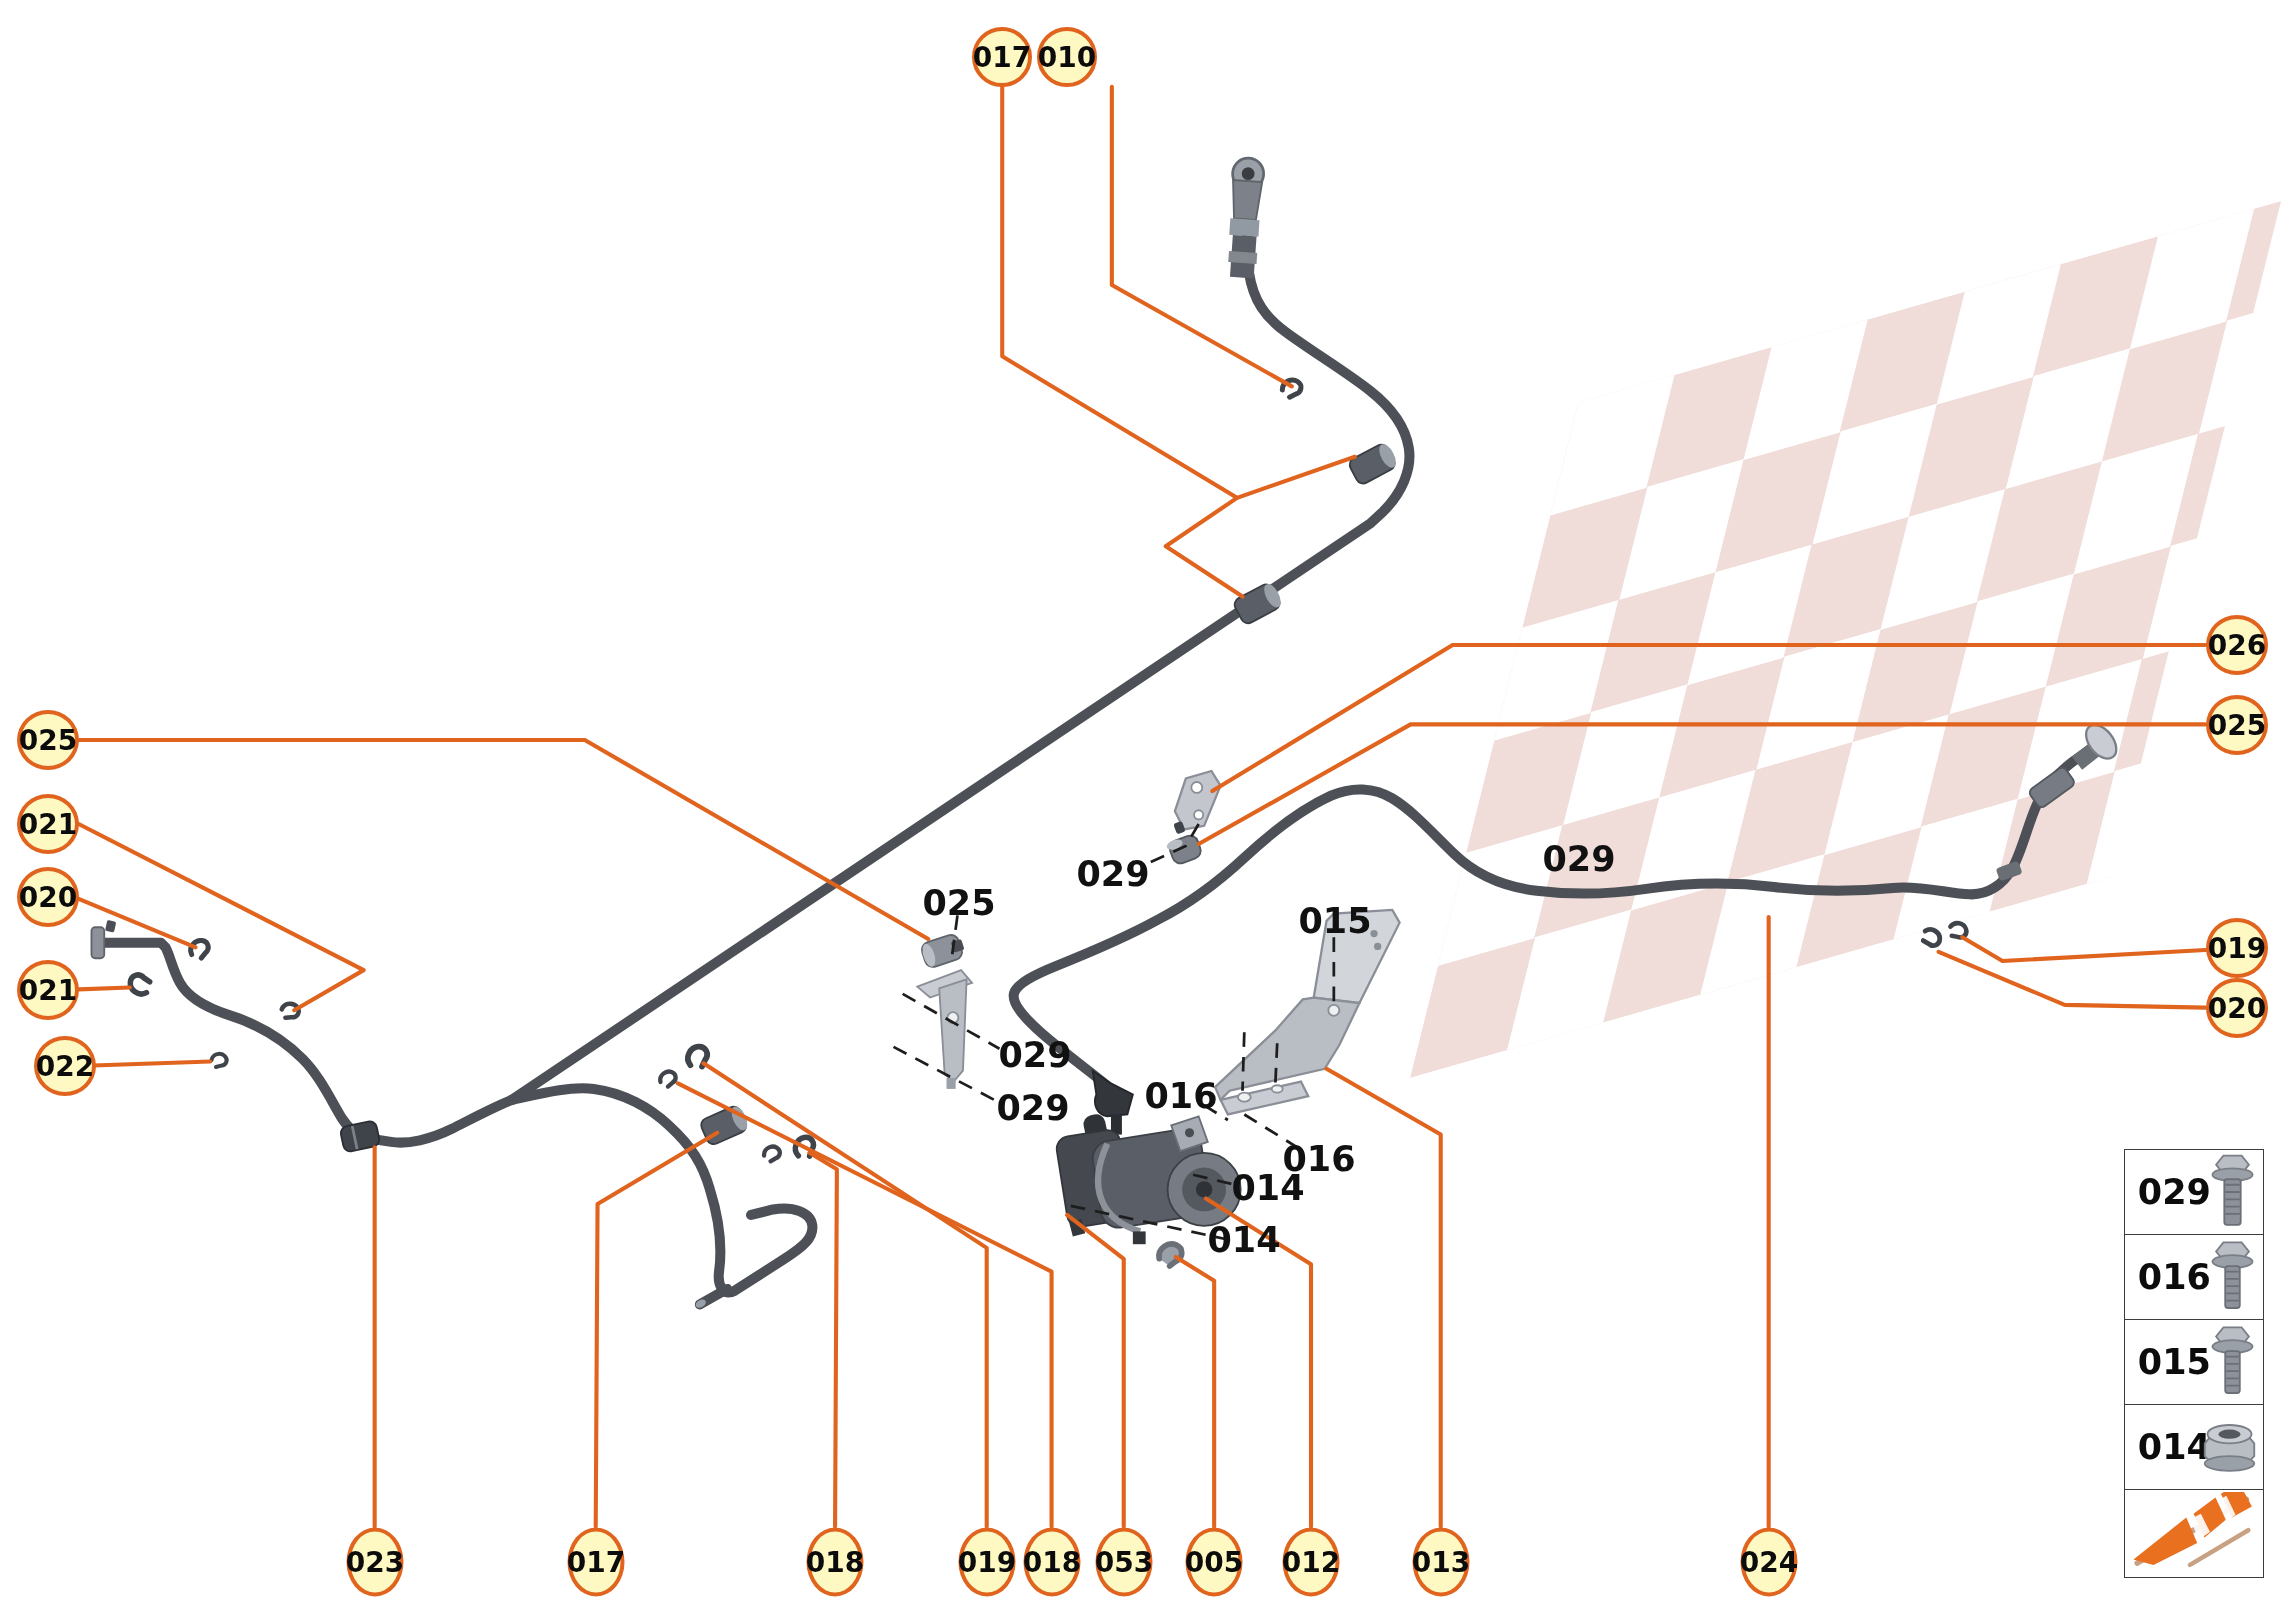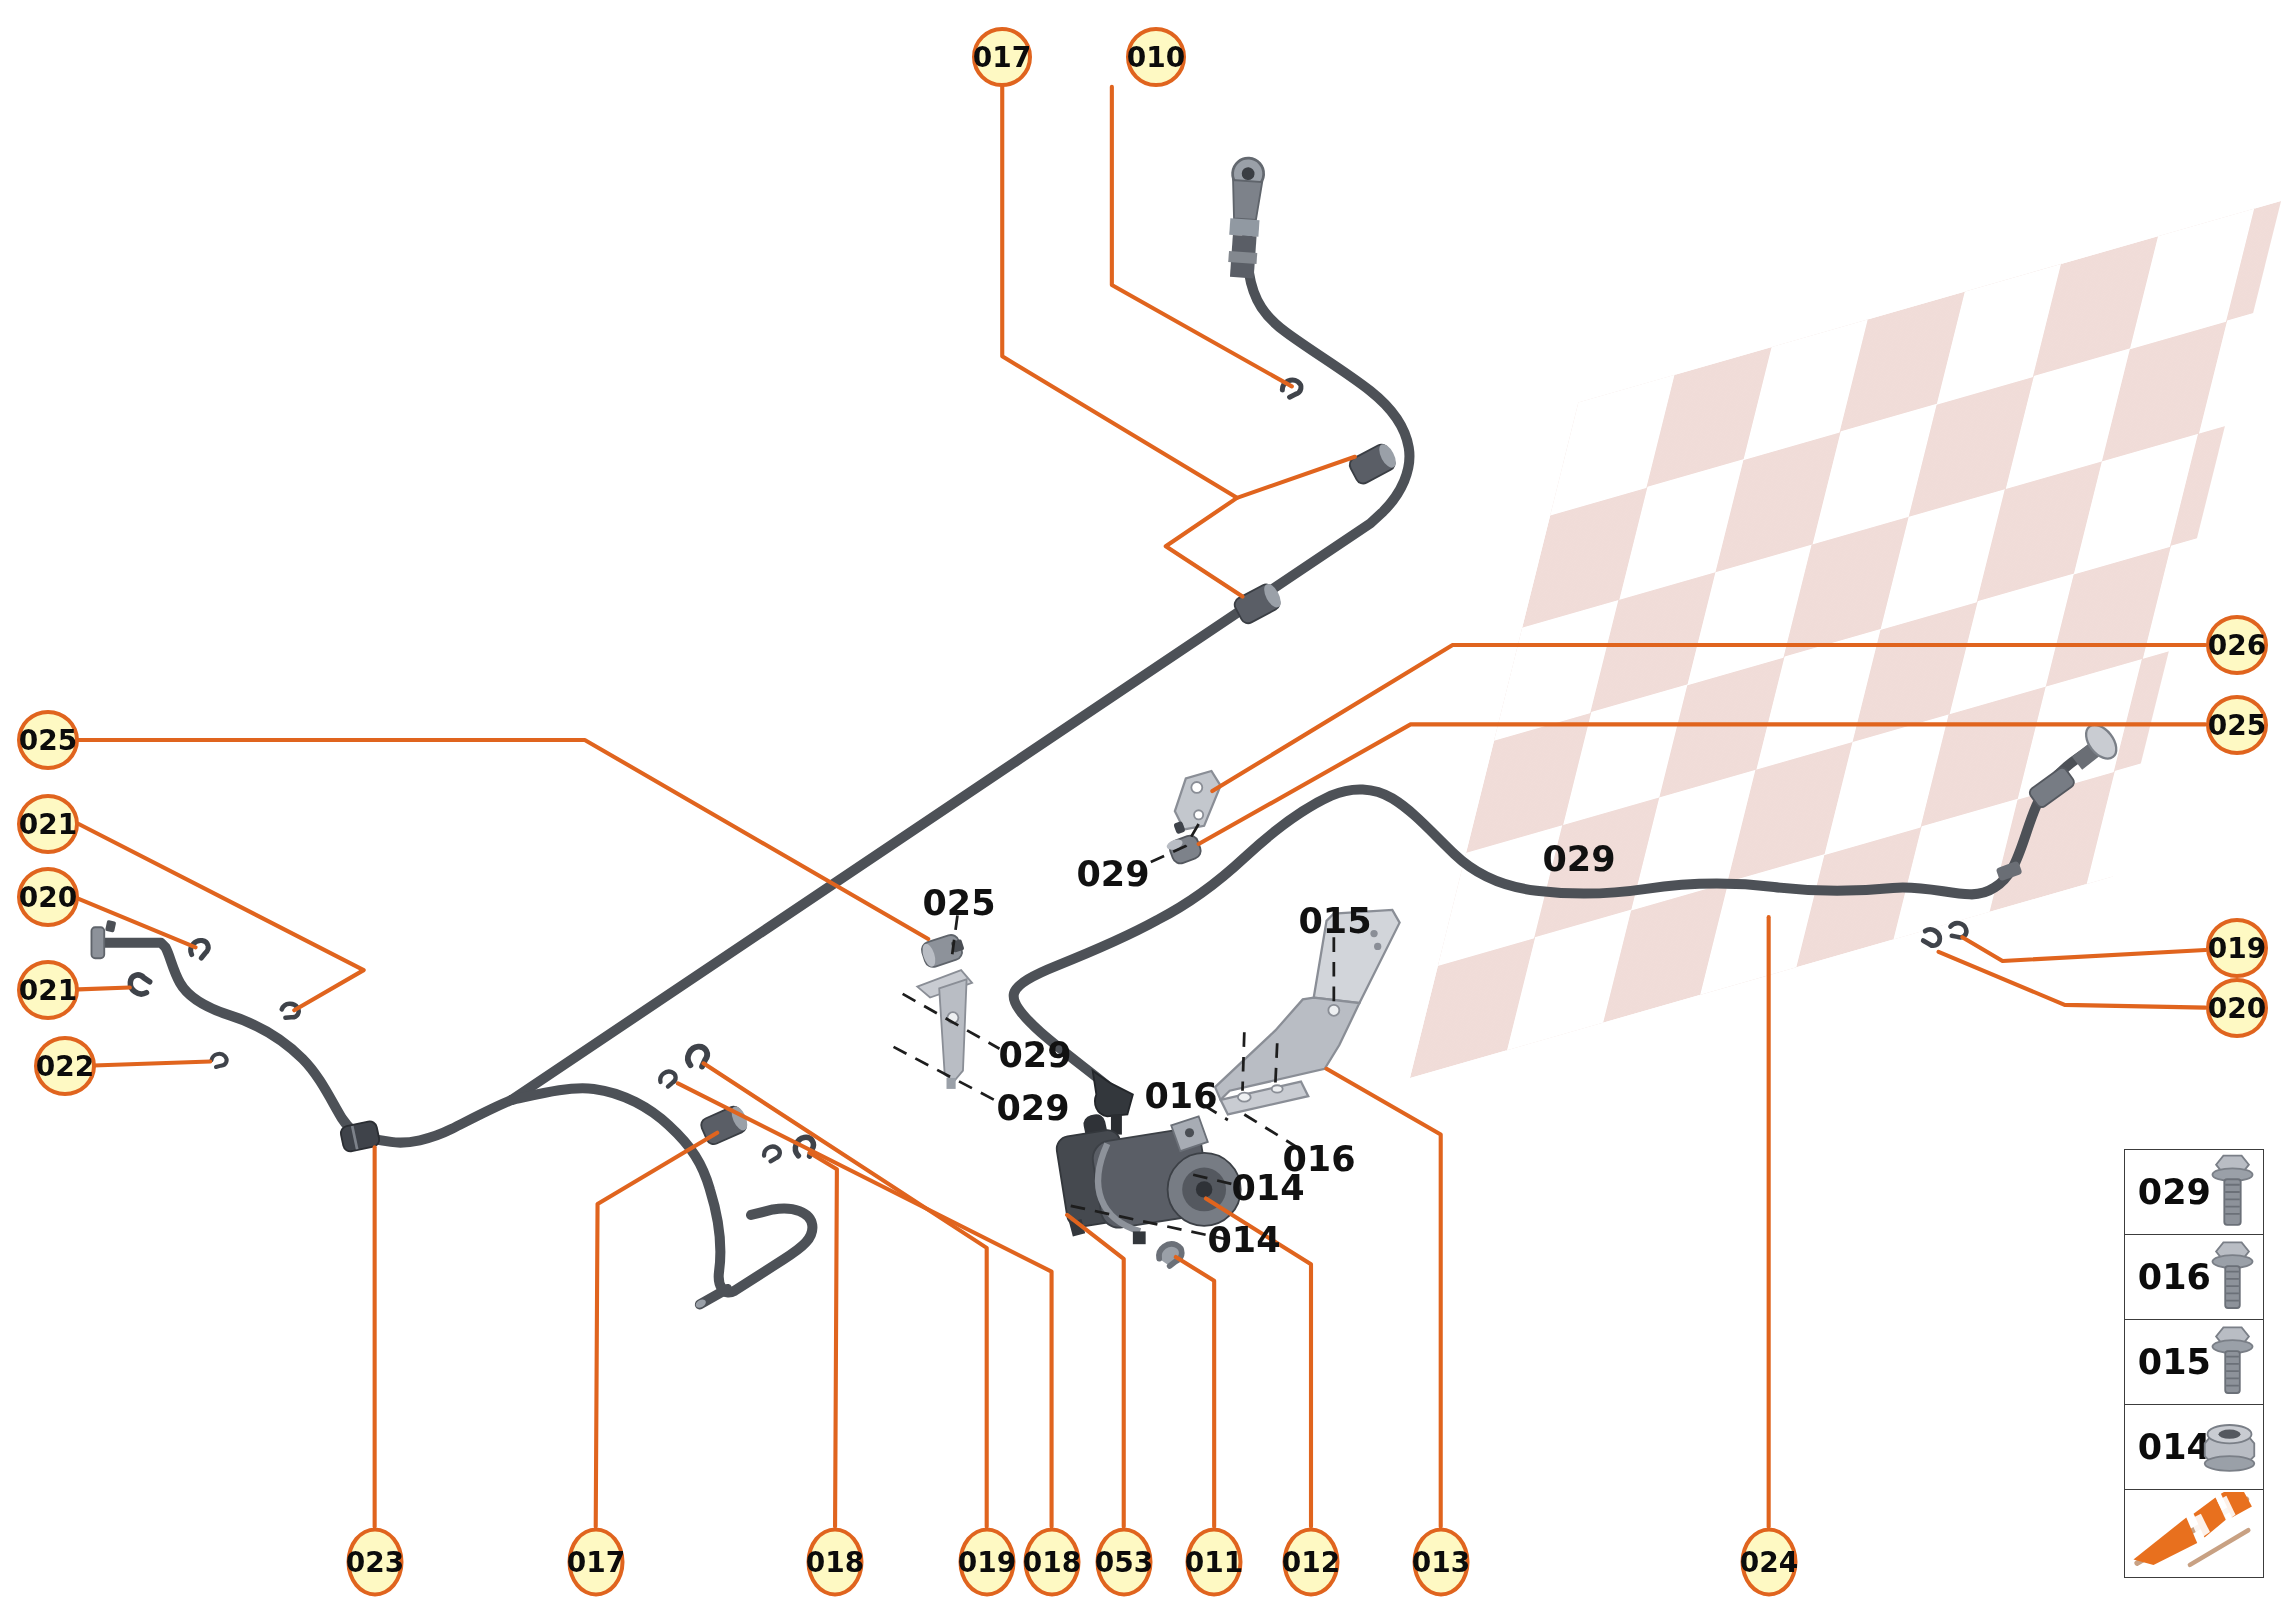--- a/index.html
+++ b/index.html
@@ -205,37 +205,37 @@
       <polyline points="1168,1330 1230,1378 1230,1671"></polyline>
       <polyline points="1287,1376 1329,1402 1329,1671"></polyline>
       <polyline points="1320,1312 1435,1384 1435,1671"></polyline>
       <polyline points="1452,1170 1577,1242 1577,1671"></polyline>
       <polyline points="1936,1004 1936,1671"></polyline>
     </g>
   </svg>
 
   <div id="callouts">
       <div class="callout" style="left: 1002px; top: 57px; width: 60px; height: 60px;">017</div>
-      <div class="callout" style="left: 1156px; top: 57px; width: 60px; height: 60px;">010</div>
+      <div class="callout" style="left: 1067px; top: 57px; width: 60px; height: 60px;">010</div>
       <div class="callout" style="left: 48px; top: 740px; width: 62px; height: 60px;">025</div>
       <div class="callout" style="left: 48px; top: 824px; width: 62px; height: 60px;">021</div>
       <div class="callout" style="left: 48px; top: 897px; width: 62px; height: 60px;">020</div>
       <div class="callout" style="left: 48px; top: 990px; width: 62px; height: 60px;">021</div>
       <div class="callout" style="left: 65px; top: 1066px; width: 62px; height: 60px; text-align: right;">022</div>
       <div class="callout" style="left: 2237px; top: 645px; width: 62px; height: 60px;">026</div>
       <div class="callout" style="left: 2237px; top: 725px; width: 62px; height: 60px;">025</div>
       <div class="callout" style="left: 2237px; top: 948px; width: 62px; height: 60px;">019</div>
       <div class="callout" style="left: 2237px; top: 1008px; width: 62px; height: 60px;">020</div>
       <div class="callout" style="left: 375px; top: 1562px; width: 57px; height: 69px;">023</div>
       <div class="callout" style="left: 596px; top: 1562px; width: 57px; height: 69px;">017</div>
       <div class="callout" style="left: 835px; top: 1562px; width: 57px; height: 69px;">018</div>
       <div class="callout" style="left: 987px; top: 1562px; width: 57px; height: 69px;">019</div>
       <div class="callout" style="left: 1052px; top: 1562px; width: 57px; height: 69px;">018</div>
       <div class="callout" style="left: 1124px; top: 1562px; width: 57px; height: 69px;">053</div>
-      <div class="callout" style="left: 1214px; top: 1562px; width: 57px; height: 69px;">011</div>
+      <div class="callout" style="left: 1214px; top: 1562px; width: 57px; height: 69px;">005</div>
       <div class="callout" style="left: 1311px; top: 1562px; width: 57px; height: 69px;">012</div>
       <div class="callout" style="left: 1441px; top: 1562px; width: 57px; height: 69px; text-align: right;">013</div>
       <div class="callout" style="left: 1769px; top: 1562px; width: 57px; height: 69px;">024</div>
     </div>
 
   <div id="inline-labels">
       <div class="plabel" style="left: 959px; top: 903px;">025</div>
       <div class="plabel" style="left: 1113px; top: 874px;">029</div>
       <div class="plabel" style="left: 1035px; top: 1055px;">029</div>
       <div class="plabel" style="left: 1033px; top: 1108px;">029</div>

